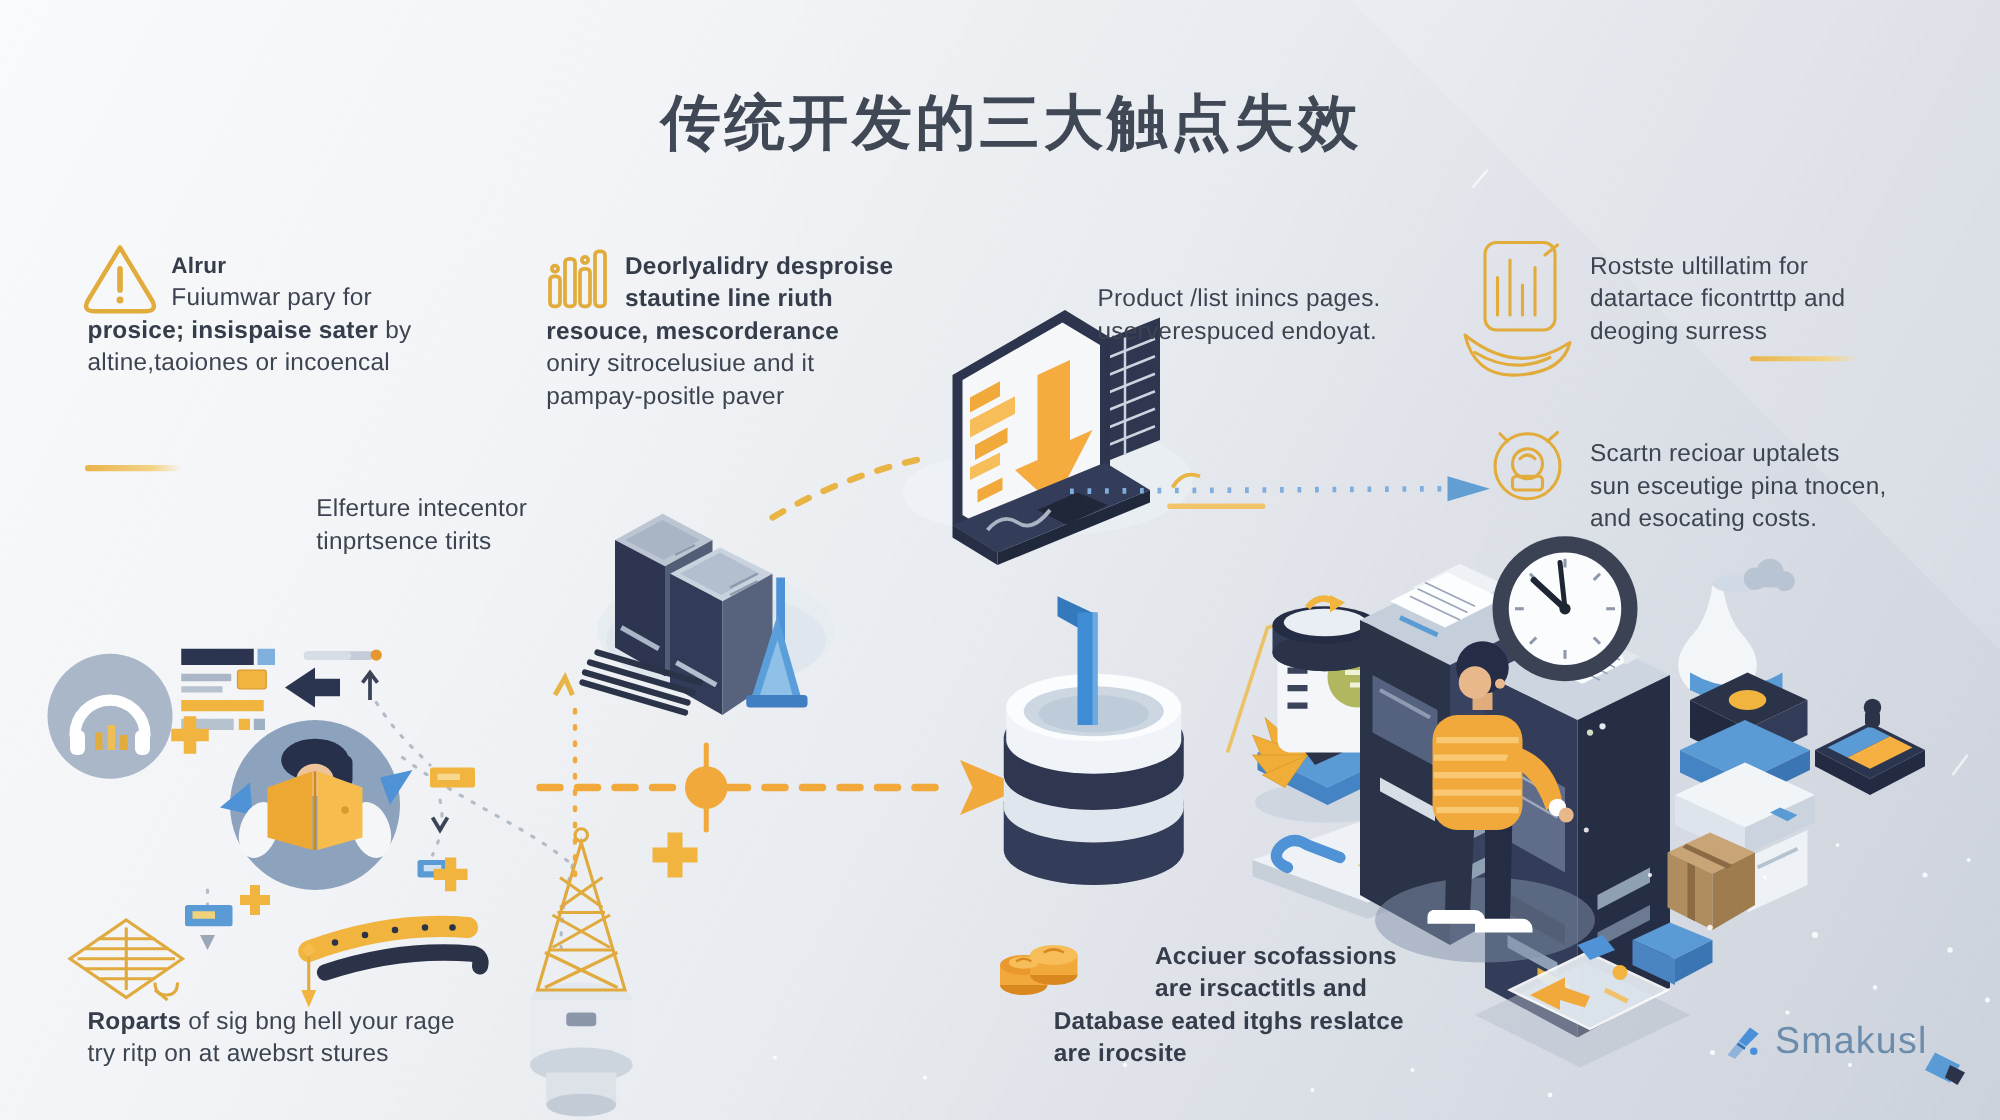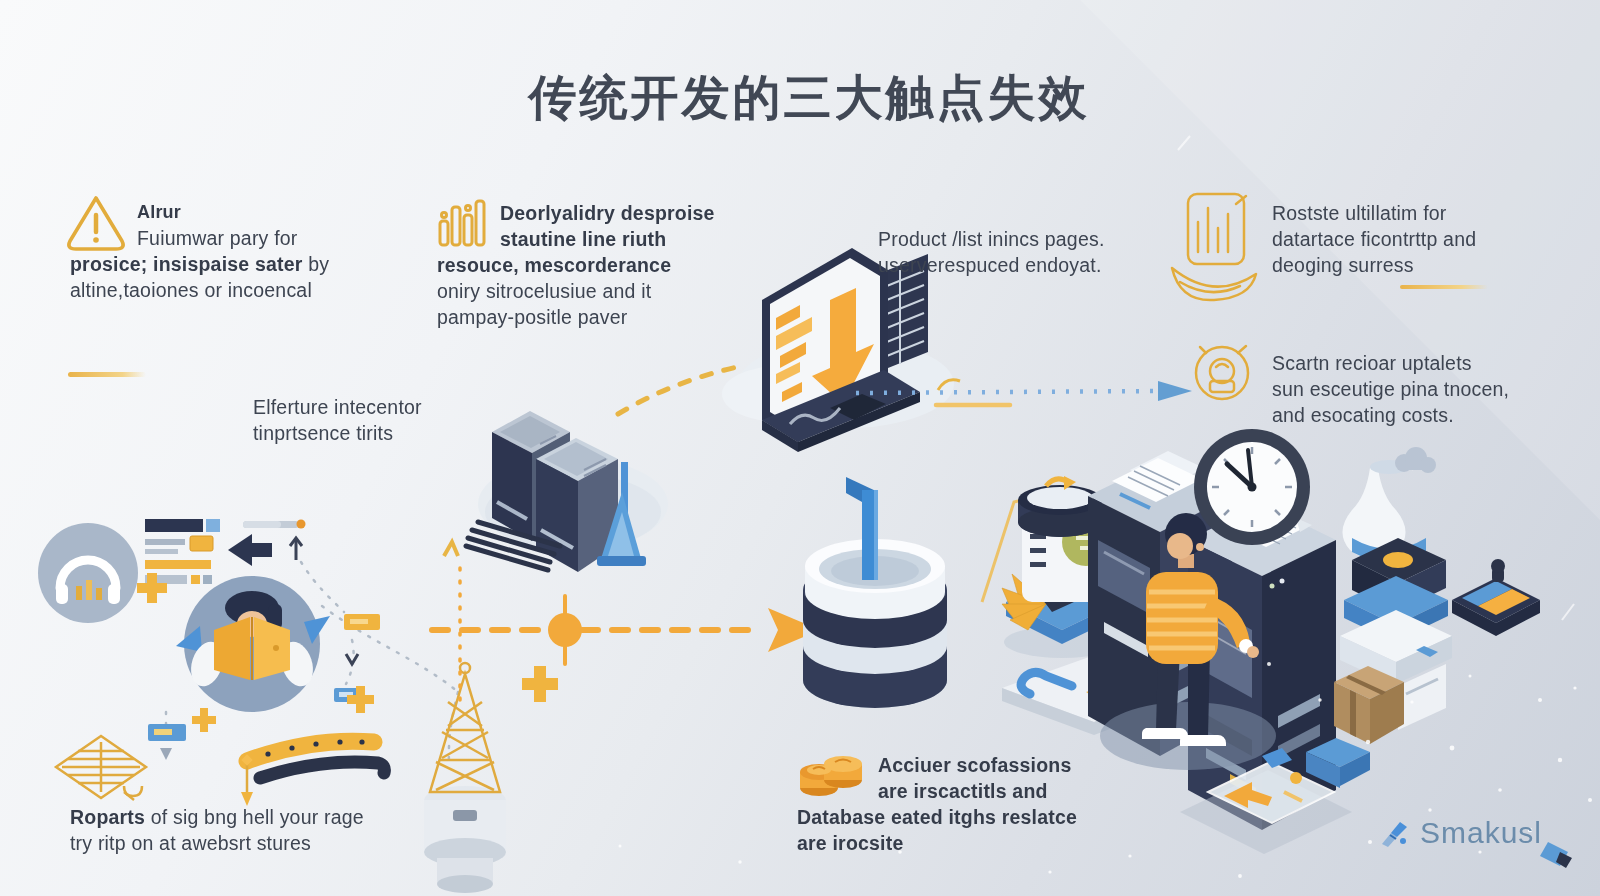--- a/index.html
+++ b/index.html
@@ -574,21 +574,21 @@
     <ellipse cx="22" cy="42" rx="19" ry="8" fill="#d9871f"></ellipse>
     <rect x="3" y="26" width="38" height="16" fill="#f2a93b"></rect>
     <ellipse cx="22" cy="26" rx="19" ry="8" fill="#e9982e"></ellipse>
     <ellipse cx="46" cy="34" rx="19" ry="8" fill="#d9871f"></ellipse>
     <rect x="27" y="18" width="38" height="16" fill="#f2a93b"></rect>
     <ellipse cx="46" cy="18" rx="19" ry="8" fill="#f6bd59"></ellipse>
     <path d="M38,16 q 8,-5 16,0" stroke="#d9871f" stroke-width="2" fill="none"></path>
     <ellipse cx="22" cy="24" rx="12" ry="5" fill="#f6bd59"></ellipse>
     <path d="M16,23 q 6,-4 12,0" stroke="#d9871f" stroke-width="2" fill="none"></path>
   </svg>
-  <div class="tb abs" style="left:797px;top:752px">
+  <div class="tb abs" style="left:843px;top:752px">
     <span class="ln ind3 b">Acciuer scofassions</span>
     <span class="ln ind3 b">are irscactitls and</span>
     <span class="ln b">Database eated itghs reslatce</span>
     <span class="ln b">are irocsite</span>
   </div>
 
   <div class="tb abs" style="left:70px;top:804px">
     <span class="ln"><span class="b">Roparts</span><span> of sig bng hell your rage</span></span>
     <span class="ln">try ritp on at awebsrt stures</span>
   </div>

